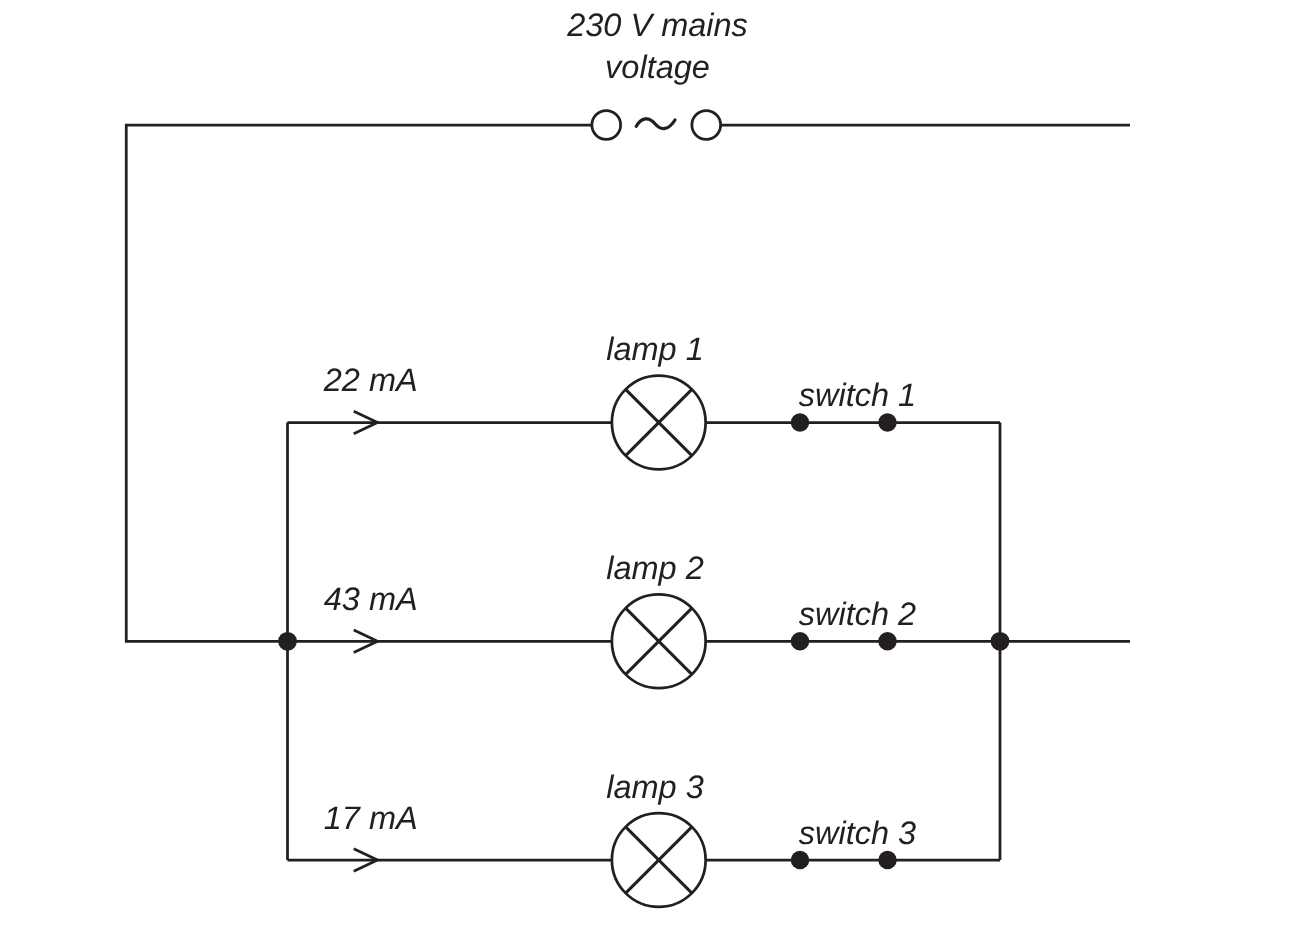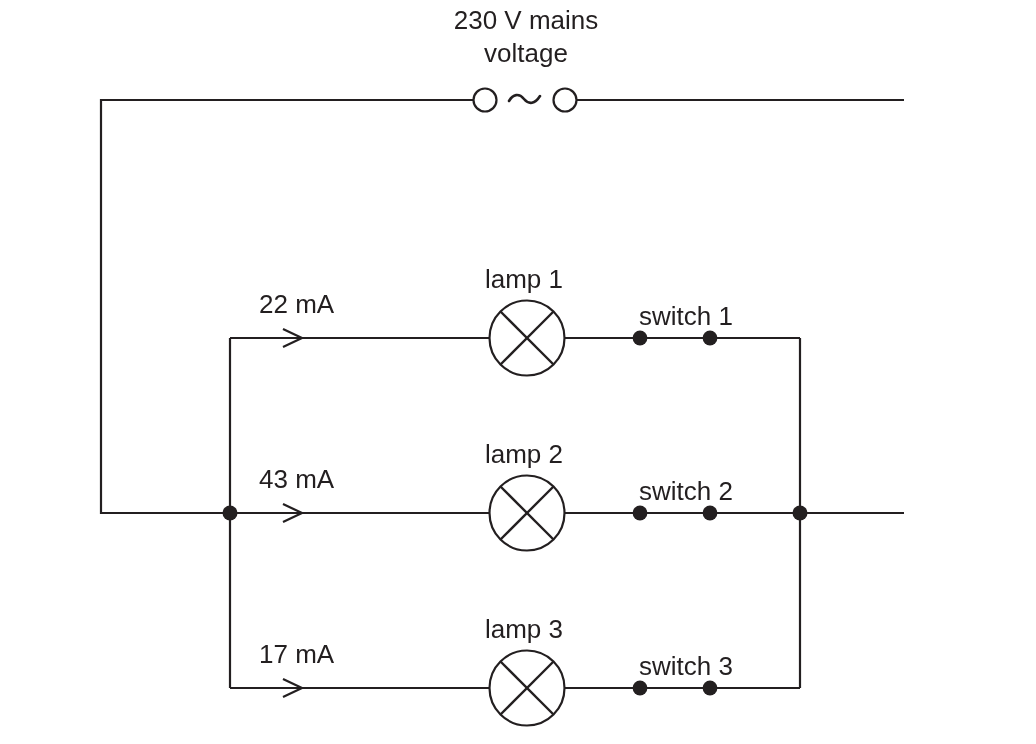--- a/index.html
+++ b/index.html
@@ -6,20 +6,21 @@
     margin: 0;
     padding: 0;
     background: #ffffff;
   }
   .stage {
     position: relative;
     width: 904px;
     height: 744px;
     background: #ffffff;
     overflow: hidden;
+    font-style: italic;
   }
   svg { display: block; }
   text {
     font-family: "Liberation Sans", sans-serif;
     font-size: 26px;
     fill: #231f20;
   }
   .wire {
     stroke: #231f20;
     stroke-width: 2.2;

